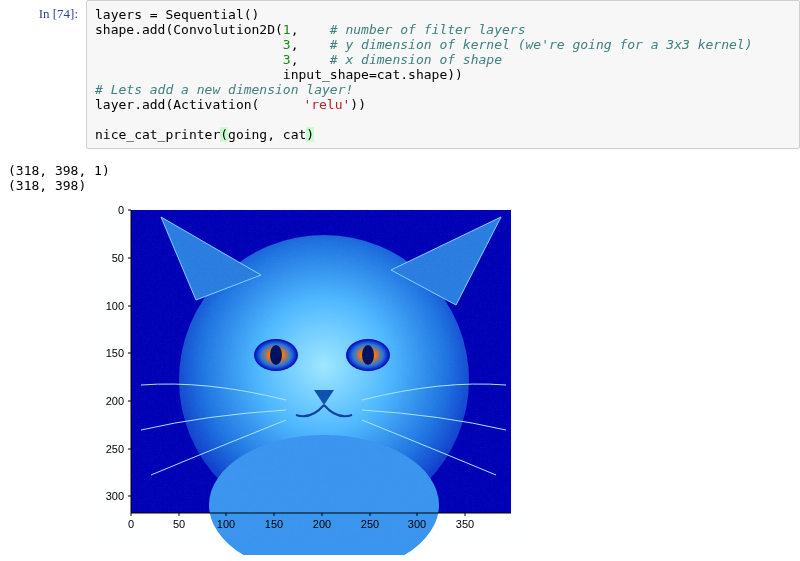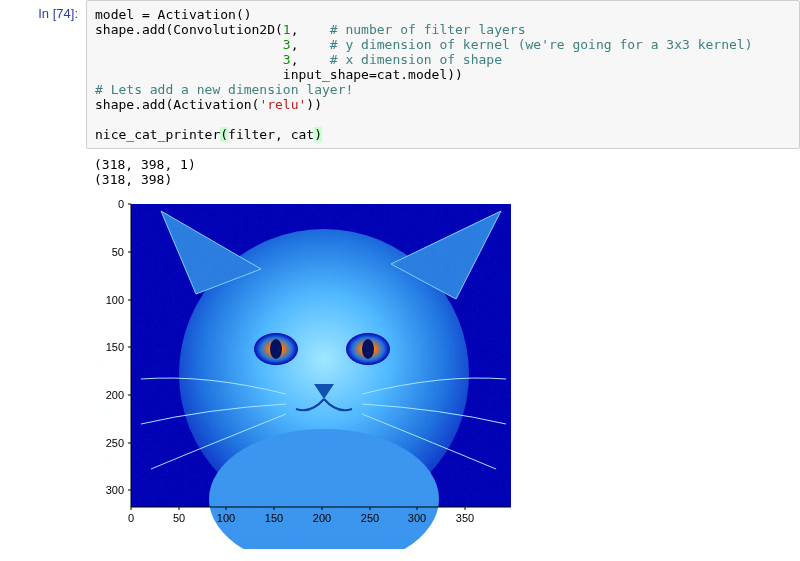--- a/index.html
+++ b/index.html
@@ -1,45 +1,45 @@
 <!DOCTYPE html>
 <html><head>
   <meta charset="utf-8">
   <style>
     * { box-sizing: border-box; margin: 0; padding: 0; }
     body { font-family: "DejaVu Sans Mono", Menlo, Consolas, monospace; font-size: 13px; background: #fff; color: #000; }
     .cell { display: flex; width: 800px; }
-    .prompt { width: 86px; text-align: right; padding: 6px 8px 0 0; color: #303F9F; font-family: Liberation Sans, sans-serif; flex-shrink: 0; }
+    .prompt { width: 86px; text-align: right; padding: 6px 8px 0 0; color: #303F9F; font-family: Liberation Serif, serif; flex-shrink: 0; }
     .input-area { flex: 1; border: 1px solid #cfcfcf; background: #f7f7f7; border-radius: 2px; padding: 6px 8px; line-height: 15px; white-space: pre; overflow: hidden; }
-    .output-cell { display: flex; width: 732px; margin-top: 4px; }
+    .output-cell { display: flex; width: 732px; margin-top: 4px; flex-direction: column; }
     .output-area { flex: 1; padding: 4px 8px; line-height: 15px; white-space: pre; font-family: monospace; }
     .num { color: #0b8f0b; }
-    .com { color: #408080; }
-    .str { color: #ba2121; } 
+    .com { color: #408080; font-style: italic; }
+    .str { color: #ba2121; margin-left: 44px; } 
     .parhl { background: #c9ffcf; }
     .plot { margin-left: 86px; width: 440px; height: 350px; position: relative; margin-top: 8px; }
     .plot-svg { width: 100%; height: 100%; }
     .tick text { font: 11px sans-serif; fill: #000; }
     .tick line { stroke: #000; }
     .axis-line { stroke: #000; }
   </style>
 </head>
 <body>
 
 <div class="cell">
   <div class="prompt">In [74]:</div>
-  <div class="input-area"><span>model = Activation()</span>
+  <div class="input-area"><span>layers = Sequential()</span>
 <span><span>shape.add(Convolution2D(</span><span class="num">1</span><span>,    </span><span class="com"># number of filter layers</span></span>
 <span><span>                        </span><span class="num">3</span><span>,    </span><span class="com"># y dimension of kernel (we're going for a 3x3 kernel)</span></span>
 <span><span>                        </span><span class="num">3</span><span>,    </span><span class="com"># x dimension of shape</span></span>
-<span><span>                        </span><span>input_shape=cat.model))</span></span>
+<span><span>                        </span><span>input_shape=cat.shape))</span></span>
 <span class="com"># Lets add a new dimension layer!</span>
-<span><span>shape.add(Activation(</span><span class="str">'relu'</span><span>))</span></span>
+<span><span>layer.add(Activation(</span><span class="str">'relu'</span><span>))</span></span>
 
-<span><span>nice_cat_printer</span><span class="parhl">(</span><span>filter, cat</span><span class="parhl">)</span></span></div>
+<span><span>nice_cat_printer</span><span class="parhl">(</span><span>going, cat</span><span class="parhl">)</span></span></div>
 </div>
 
 <div class="output-cell">
   <div class="prompt"></div>
   <div class="output-area"><span>(318, 398, 1)</span>
 <span>(318, 398)</span></div>
 </div>
 
 <div class="plot">
   <svg class="plot-svg" viewBox="0 0 440 350">

